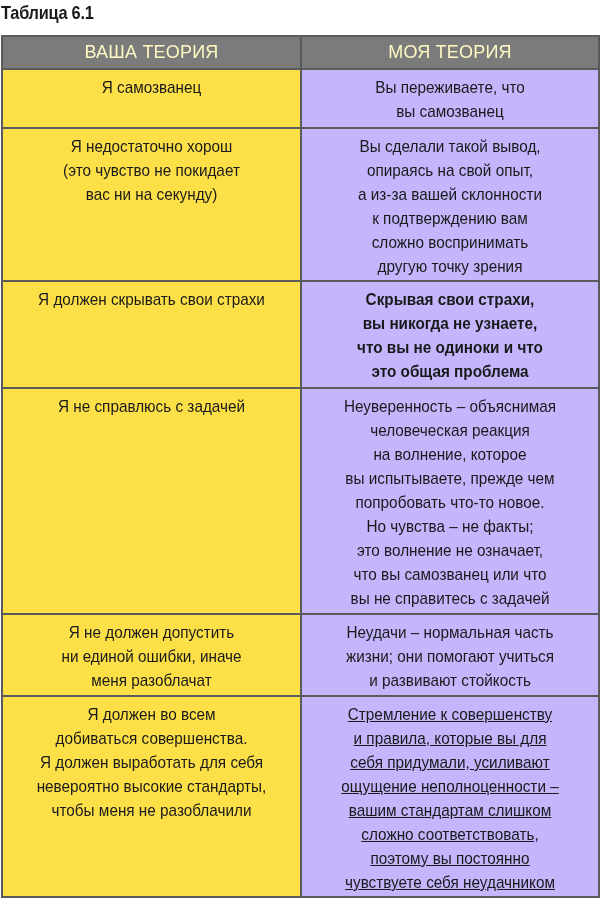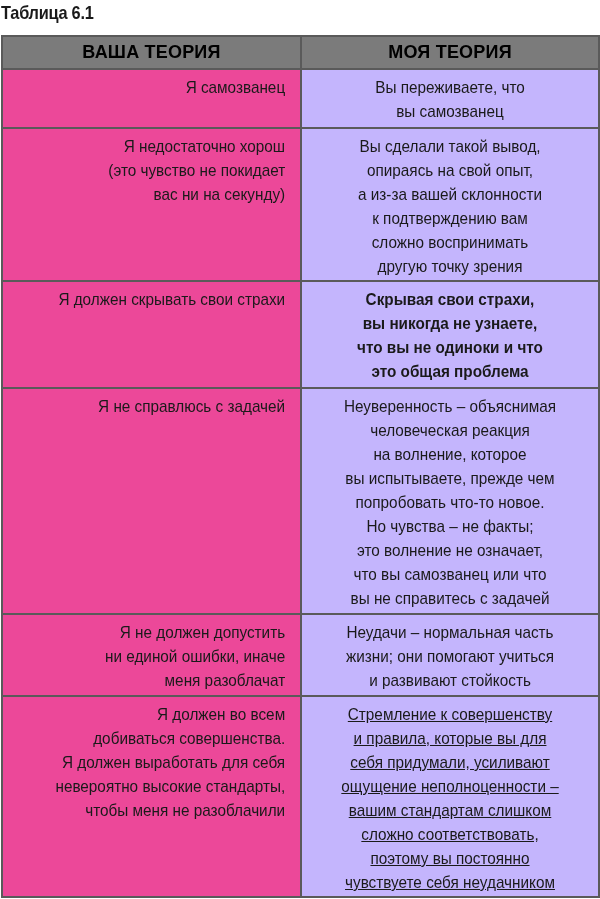--- a/index.html
+++ b/index.html
@@ -3,23 +3,23 @@
   <meta charset="utf-8">
   <style>
     html, body { margin: 0; padding: 0; background: #ffffff; }
     body { width: 600px; height: 899px; position: relative; overflow: hidden;
            font-family: "Liberation Sans", "DejaVu Sans", sans-serif; color: #1a1a1a; }
     .title { position: absolute; left: 1px; top: 2px; font-size: 19px; font-weight: bold;
              letter-spacing: -0.3px; transform: scaleX(0.86); transform-origin: left top; }
     table.tbl { position: absolute; left: 1px; top: 35px; width: 597px; border-collapse: collapse;
                 table-layout: fixed; }
     .tbl td, .tbl th { border: 2px solid #5a5a5a; padding: 0; vertical-align: top; text-align: center; }
-    .tbl th { background: #7b7b7b; color: #000000; font-weight: bold; font-size: 18px;
+    .tbl th { background: #7b7b7b; color: #fef9c3; font-weight: normal; font-size: 18px;
               height: 31px; vertical-align: middle; letter-spacing: 0.2px; }
-    .tbl td.left { background: #ec4899; text-align: right; }
+    .tbl td.left { background: #fde047; }
     .tbl td.right { background: #c4b5fd; }
     .cell { padding-top: 6px; font-size: 17px; line-height: 24px; }
     .line { display: block; white-space: nowrap; transform: scaleX(0.9); }
     col.c1 { width: 299px; }
     col.c2 { width: 298px; }
   </style>
 </head>
 <body>
 
 <div class="title">Таблица 6.1</div>

